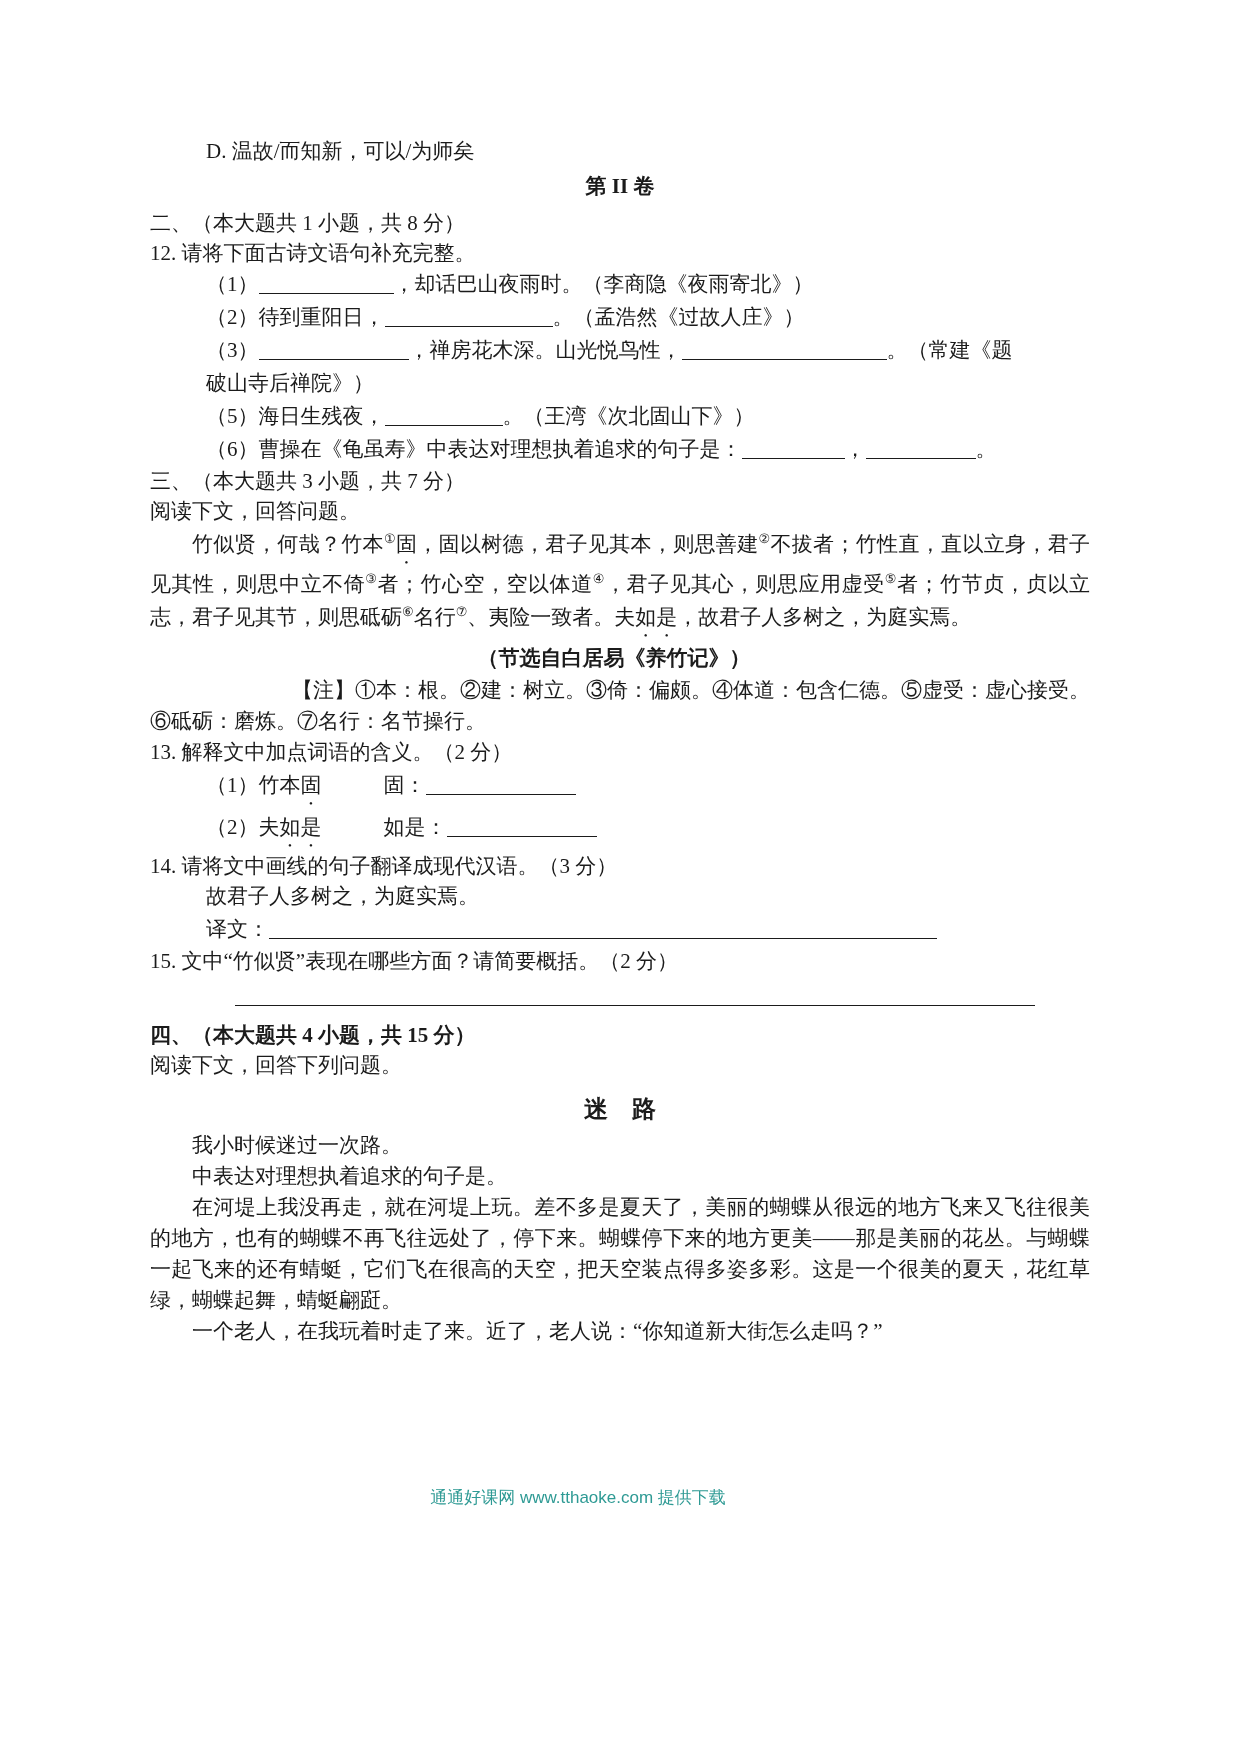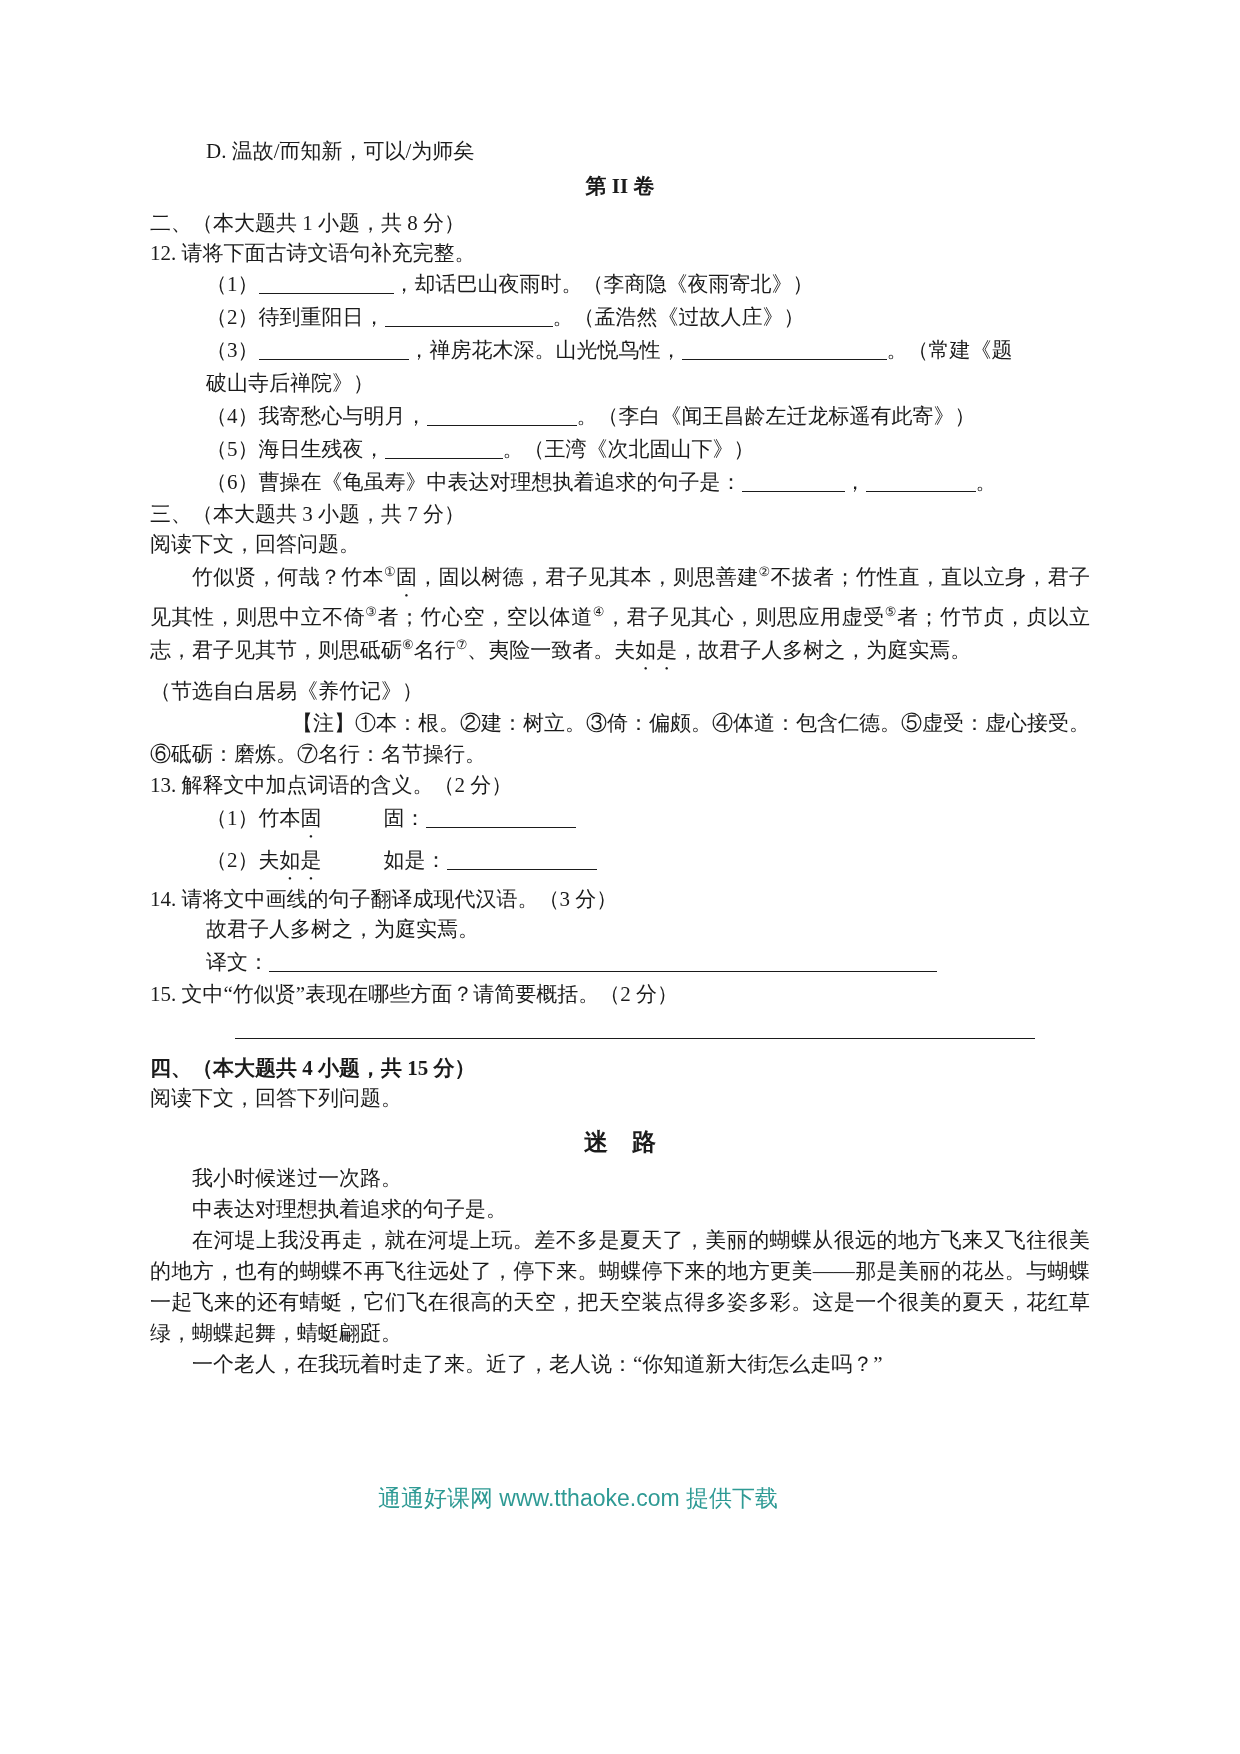--- a/index.html
+++ b/index.html
@@ -13,62 +13,61 @@
     font-size:21px;
     overflow:hidden;
   }
   .content { position:absolute; top:136px; left:150px; width:940px; }
   .line { line-height:30px; }
   .indent { padding-left:56px; }
   .bold { font-weight:bold; }
   .part2-title { text-align:center; font-weight:bold; line-height:32px; margin:4px 0 6px; }
   .q12-item { line-height:33px; padding-left:56px; }
   .passage { line-height:33px; text-align:justify; text-indent:2em; margin-top:2px; }
-  .source { text-align:left; line-height:34px; padding-right:12px; }
+  .source { text-align:center; line-height:34px; padding-right:12px;font-weight:bold; }
   .note { line-height:31px; text-indent:2em;text-align:right; }
   .note-cont { line-height:31px; }
   .q13-item { line-height:36px; padding-left:56px; }
   .q14-sentence { line-height:31px; padding-left:56px; }
   .q14-trans { line-height:34px; padding-left:56px; }
   .q15-answer { line-height:40px; margin-bottom:4px; }
   .sec4-heading { margin-top:4px; }
   .essay-title { text-align:center; font-weight:bold; font-size:24px; line-height:30px; margin:14px 0 6px; }
   .essay-author { text-align:center; font-family:"Liberation Sans","DejaVu Sans",sans-serif; font-size:20px; line-height:30px; margin:4px 0 14px; }
   .para { line-height:31px; text-indent:2em; text-align:justify; }
   .blank { display:inline-block; height:21px; border-bottom:1.5px solid #1b1b1b; vertical-align:-3px; }
   .gap { display:inline-block; height:1px; }
   sup.sup { font-size:0.62em; line-height:0; }
   .dot-em {
     -webkit-text-emphasis:filled dot; text-emphasis:filled dot;
     -webkit-text-emphasis-position:under; text-emphasis-position:under right;
   }
   .footer {
     position:absolute; left:0; right:0; top:1486px;
-    text-align:center; font-size:23px; line-height:24px;
+    text-align:center; font-size:17px; line-height:24px;
     font-family:"Liberation Sans","DejaVu Sans",sans-serif;
   }
 </style>
 </head>
 <body>
 
 <div class="page">
   <div class="content">
 
     <div class="line indent">D. 温故/而知新，可以/为师矣</div>
 
     <div class="part2-title">第 II 卷</div>
 
     <div class="line">二、（本大题共 1 小题，共 8 分）</div>
     <div class="line">12. 请将下面古诗文语句补充完整。</div>
 
     <div class="q12-item"><span>（1）</span><span class="blank" style="width: 135px;"></span><span>，却话巴山夜雨时。（李商隐《夜雨寄北》）</span></div>
     <div class="q12-item"><span>（2）待到重阳日，</span><span class="blank" style="width: 168px;"></span><span>。（孟浩然《过故人庄》）</span></div>
     <div class="q12-item"><span>（3）</span><span class="blank" style="width: 150px;"></span><span>，禅房花木深。山光悦鸟性，</span><span class="blank" style="width: 205px;"></span><span>。（常建《题</span></div>
     <div class="q12-item"><span>破山寺后禅院》）</span></div>
-    <div class="q12-item"><span>（4）我寄愁心与明月，</span><span class="blank" style="width: 150px;"></span><span>。（李白《闻王昌龄左迁龙标遥有此寄》）</span></div>
     <div class="q12-item"><span>（5）海日生残夜，</span><span class="blank" style="width: 118px;"></span><span>。（王湾《次北固山下》）</span></div>
     <div class="q12-item"><span>（6）曹操在《龟虽寿》中表达对理想执着追求的句子是：</span><span class="blank" style="width: 103px;"></span><span>，</span><span class="blank" style="width: 110px;"></span><span>。</span></div>
 
     <div class="line">三、（本大题共 3 小题，共 7 分）</div>
     <div class="line">阅读下文，回答问题。</div>
 
     <div class="passage"><span>竹似贤，何哉？竹本</span><sup class="sup">①</sup><span class="dot-em">固</span><span>，固以树德，君子见其本，则思善建</span><sup class="sup">②</sup><span>不拔者；竹性直，直以立身，君子见其性，则思中立不倚</span><sup class="sup">③</sup><span>者；竹心空，空以体道</span><sup class="sup">④</sup><span>，君子见其心，则思应用虚受</span><sup class="sup">⑤</sup><span>者；竹节贞，贞以立志，君子见其节，则思砥砺</span><sup class="sup">⑥</sup><span>名行</span><sup class="sup">⑦</sup><span>、夷险一致者。夫</span><span class="dot-em">如是</span><span>，故君子人多树之，为庭实焉。</span></div>
     <div class="source">（节选自白居易《养竹记》）</div>
     <div class="note">【注】①本：根。②建：树立。③倚：偏颇。④体道：包含仁德。⑤虚受：虚心接受。</div>
     <div class="note-cont">⑥砥砺：磨炼。⑦名行：名节操行。</div>

